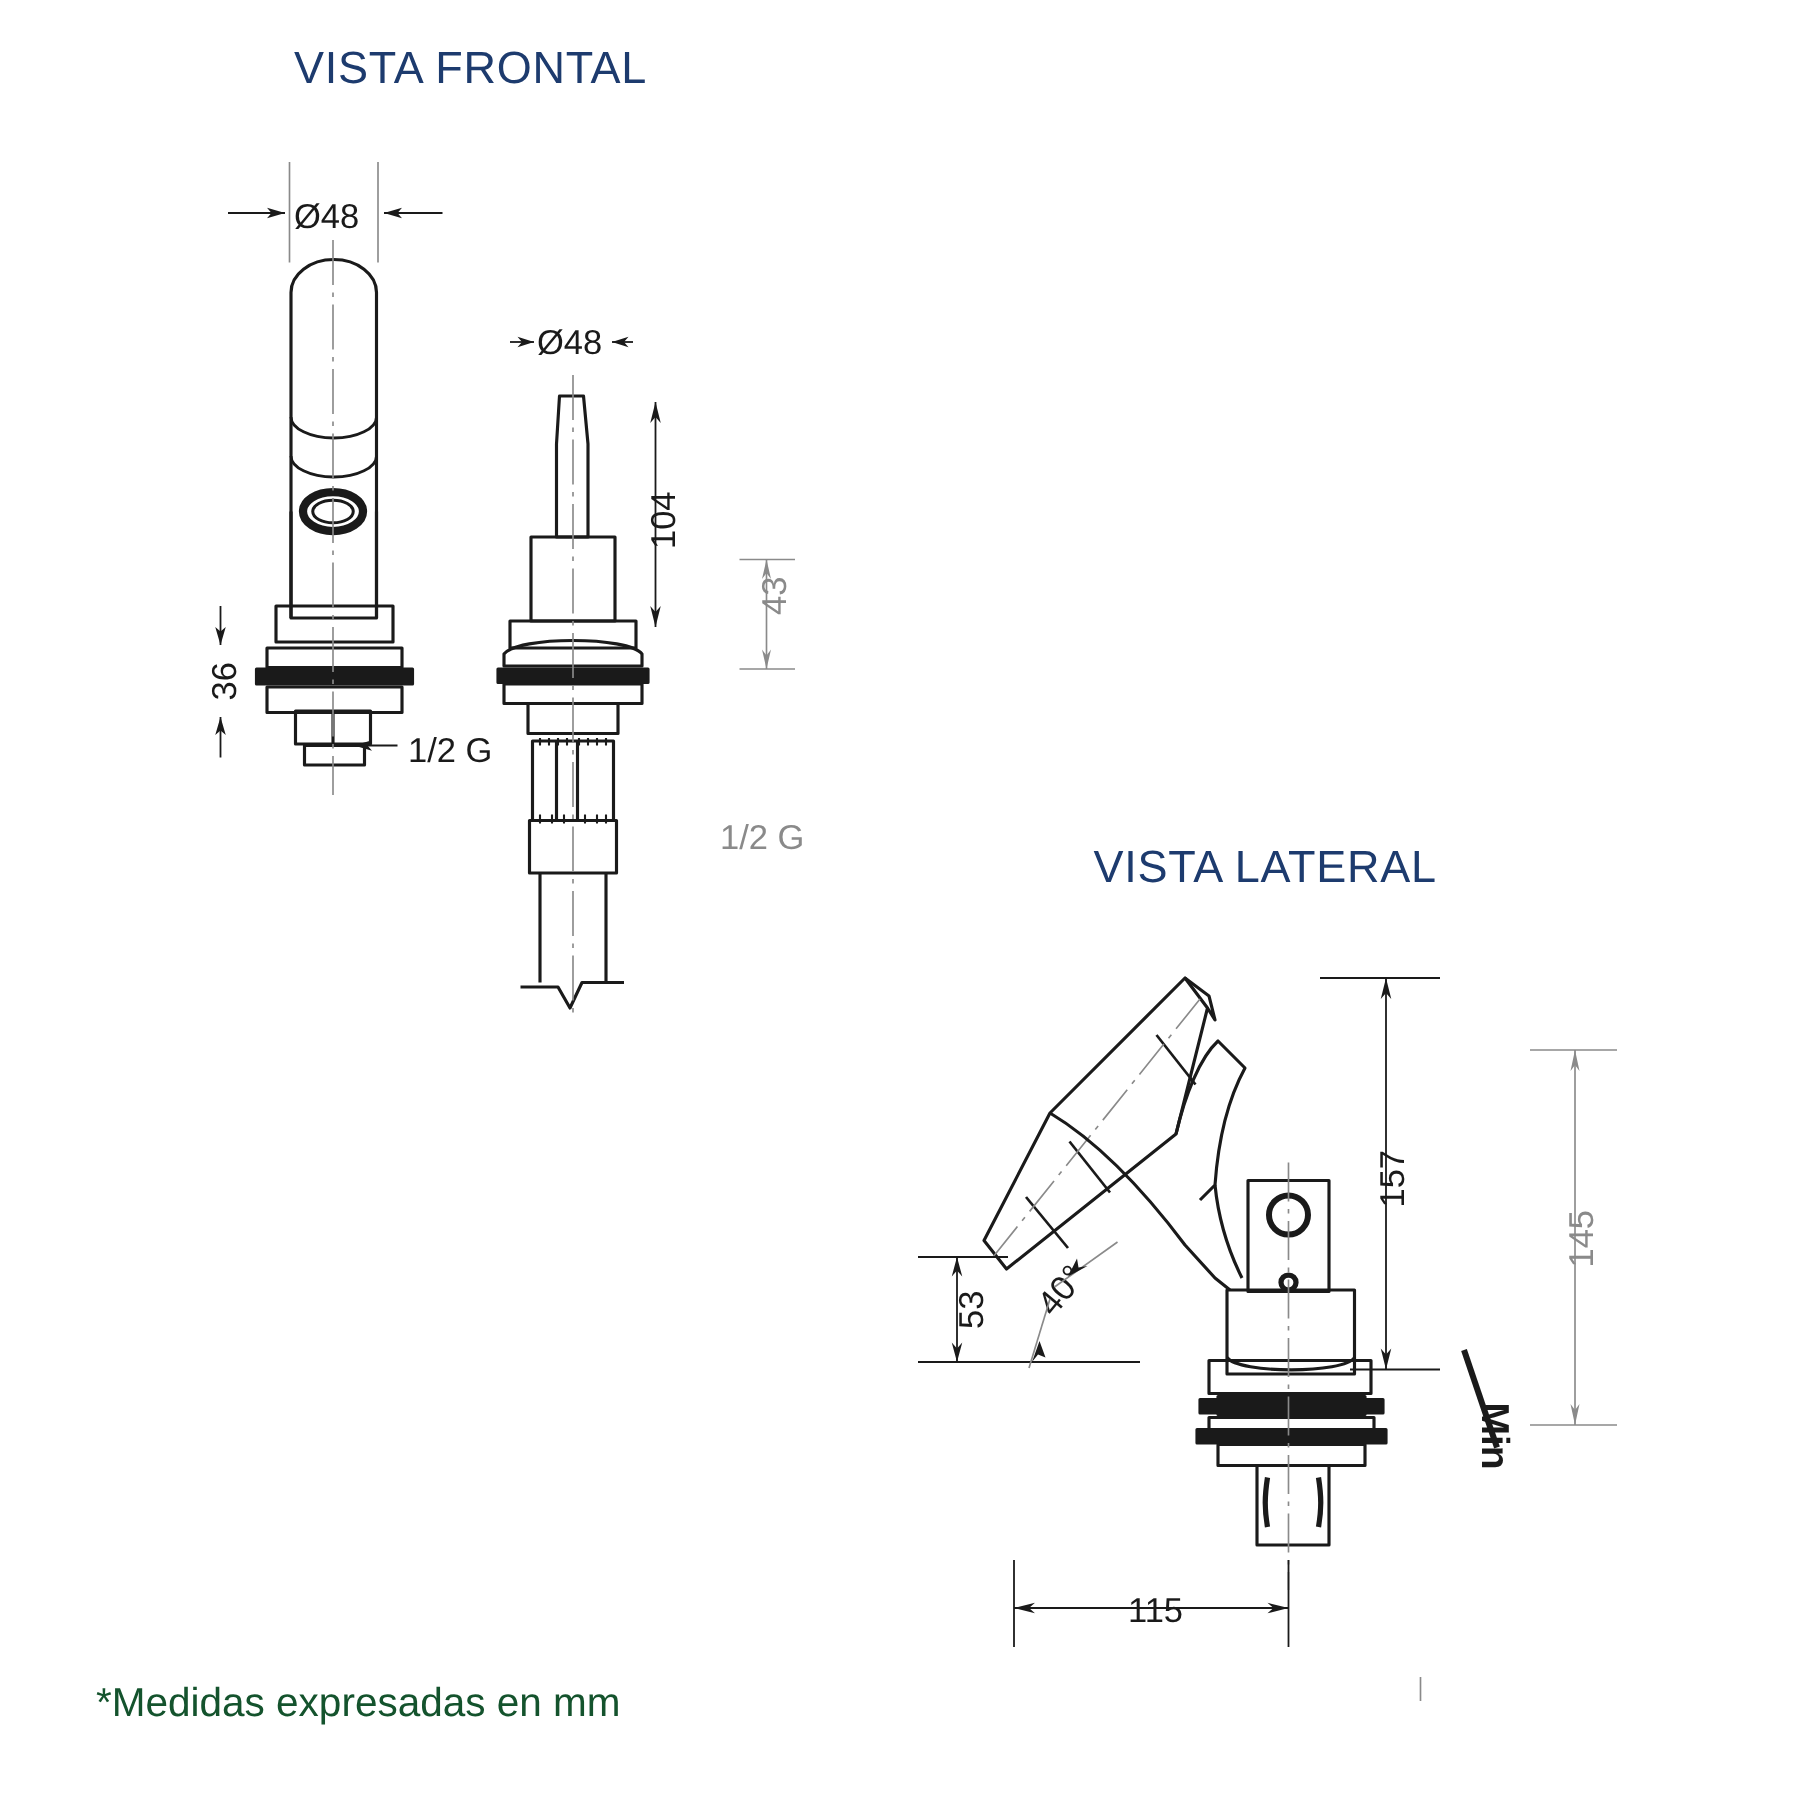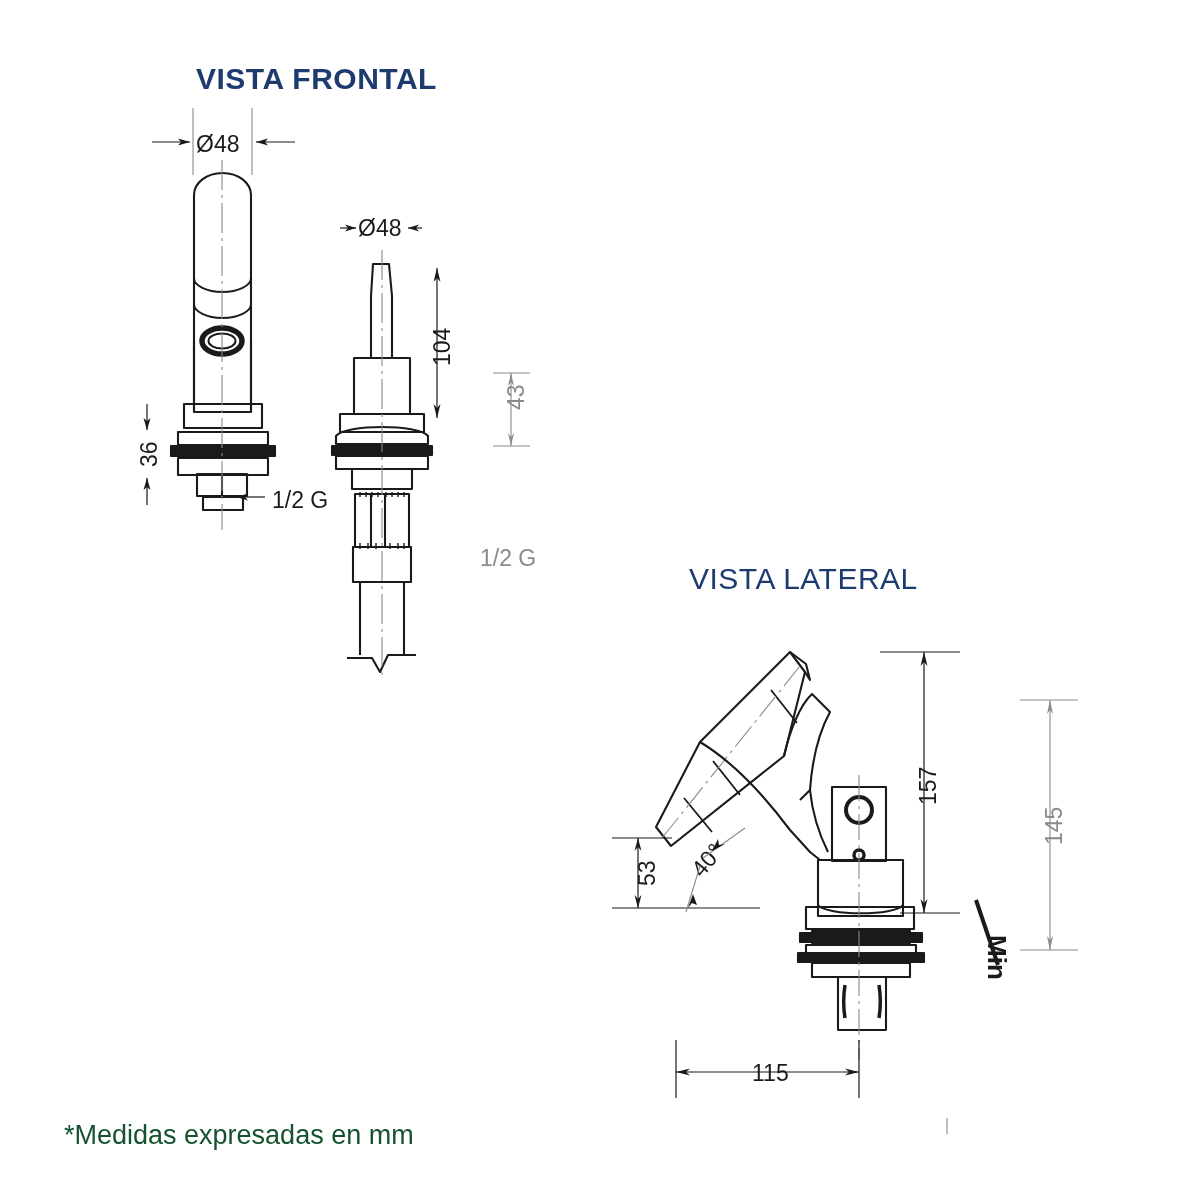--- a/index.html
+++ b/index.html
@@ -16,22 +16,22 @@
     overflow: hidden;
   }
   .view-title {
     position: absolute;
     font-size: 30px;
     font-weight: 400;
     letter-spacing: 0.5px;
     color: #1d3b6e;
     white-space: nowrap;
   }
-  #title-frontal { left: 196px; top: 62px; font-weight: bold; }
-  #title-lateral { left: 689px; top: 562px; }
+  #title-frontal { left: 196px; top: 29px; }
+  #title-lateral { left: 729px; top: 562px; }
 
   .note {
     position: absolute;
     left: 64px;
     top: 1120px;
     font-size: 27px;
     color: #14532d;
     white-space: nowrap;
   }
 

